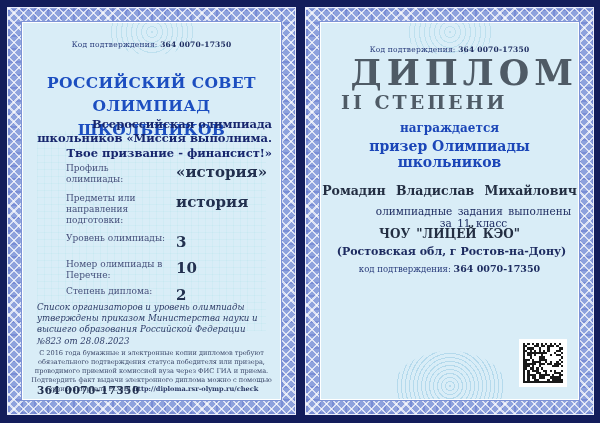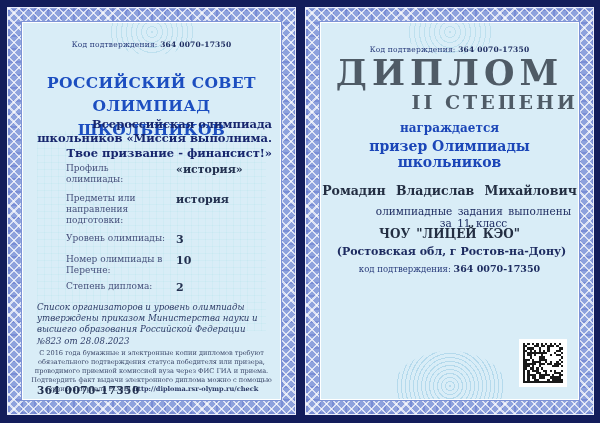--- a/index.html
+++ b/index.html
@@ -61,42 +61,42 @@
     position:absolute;top:42px;left:0;right:0;text-align:center;
     font-size:15.5px;font-weight:bold;color:#1c4ec0;line-height:1.5;letter-spacing:.4px;margin-top:6px;
   }
   .lp-subtitle{
     position:absolute;top:94px;left:8px;right:8px;text-align:right;
     font-size:11.5px;font-weight:bold;color:#17266d;line-height:1.25;
   }
   .fields{position:absolute;top:140px;left:16px;right:12px;}
   .field-row{display:flex;margin-bottom:7px;}
   .field-label{width:102px;font-size:9px;color:#45507b;line-height:1.25;flex:none;margin-left:27px;}
-  .field-value{font-size:11px;font-weight:bold;color:#22304f;padding-left:8px;line-height:1.25;}
+  .field-value{font-size:15px;font-weight:bold;color:#22304f;padding-left:8px;line-height:1.25;}
   .order-note{
     position:absolute;top:279px;left:14px;right:12px;
     font-size:8.6px;font-style:italic;color:#2c3a66;line-height:1.3;text-align:left;
   }
   .fine-print{
     position:absolute;top:326px;left:8px;right:8px;text-align:center;
     font-size:6.6px;color:#3a4668;line-height:1.35;
   }
   .fine-print .url{font-weight:bold;color:#2c3a66;}
   .bottom-code{
     position:absolute;top:361px;left:14px;
     font-size:10.5px;font-weight:bold;color:#22304f;letter-spacing:.5px;
   }
   
   .rp-diploma{
-    position:absolute;top:32px;left:0;right:0;text-align:center;
+    position:absolute;top:32px;left:0;right:0;text-align:right;
     font-size:35px;font-weight:bold;color:#4f5b66;letter-spacing:5px;line-height:1;
   }
   .rp-degree{
-    position:absolute;top:68px;left:0;right:0;text-align:right;
-    font-size:19px;font-weight:bold;color:#4f5b66;letter-spacing:3px;
+    position:absolute;top:68px;left:0;right:0;text-align:left;
+    font-size:19px;font-weight:bold;color:#4f5b66;letter-spacing:3px;padding-left:20px;
   }
   .rp-awarded{
     position:absolute;top:98px;left:0;right:0;text-align:center;
     font-size:12px;font-weight:bold;color:#1b46b8;
   }
   .rp-status{
     position:absolute;top:115px;left:0;right:0;text-align:center;
     font-size:14px;font-weight:bold;color:#1b46b8;
   }
   .rp-name{

